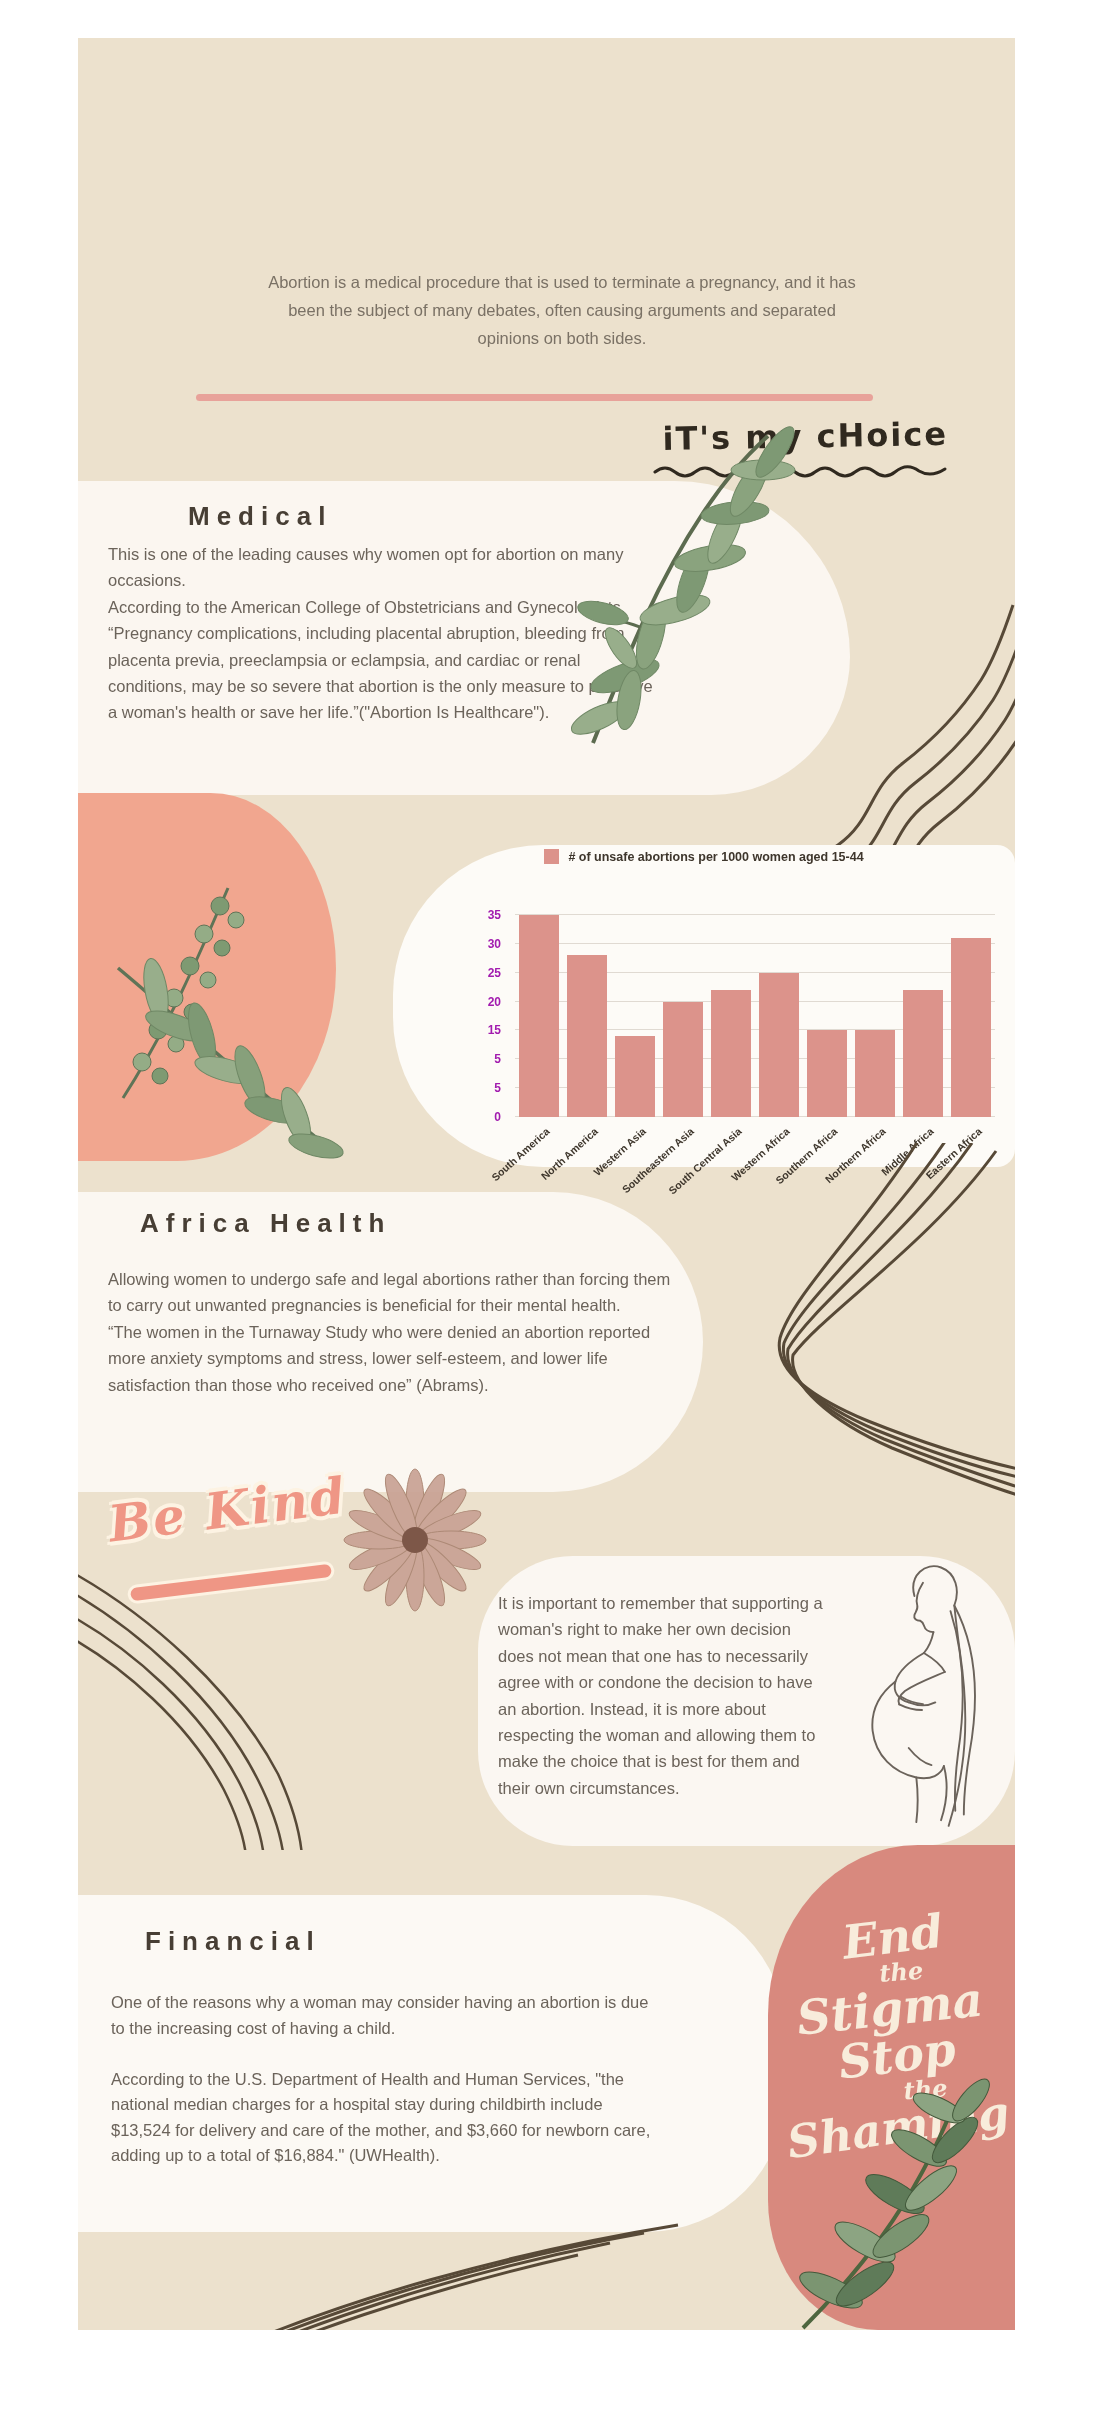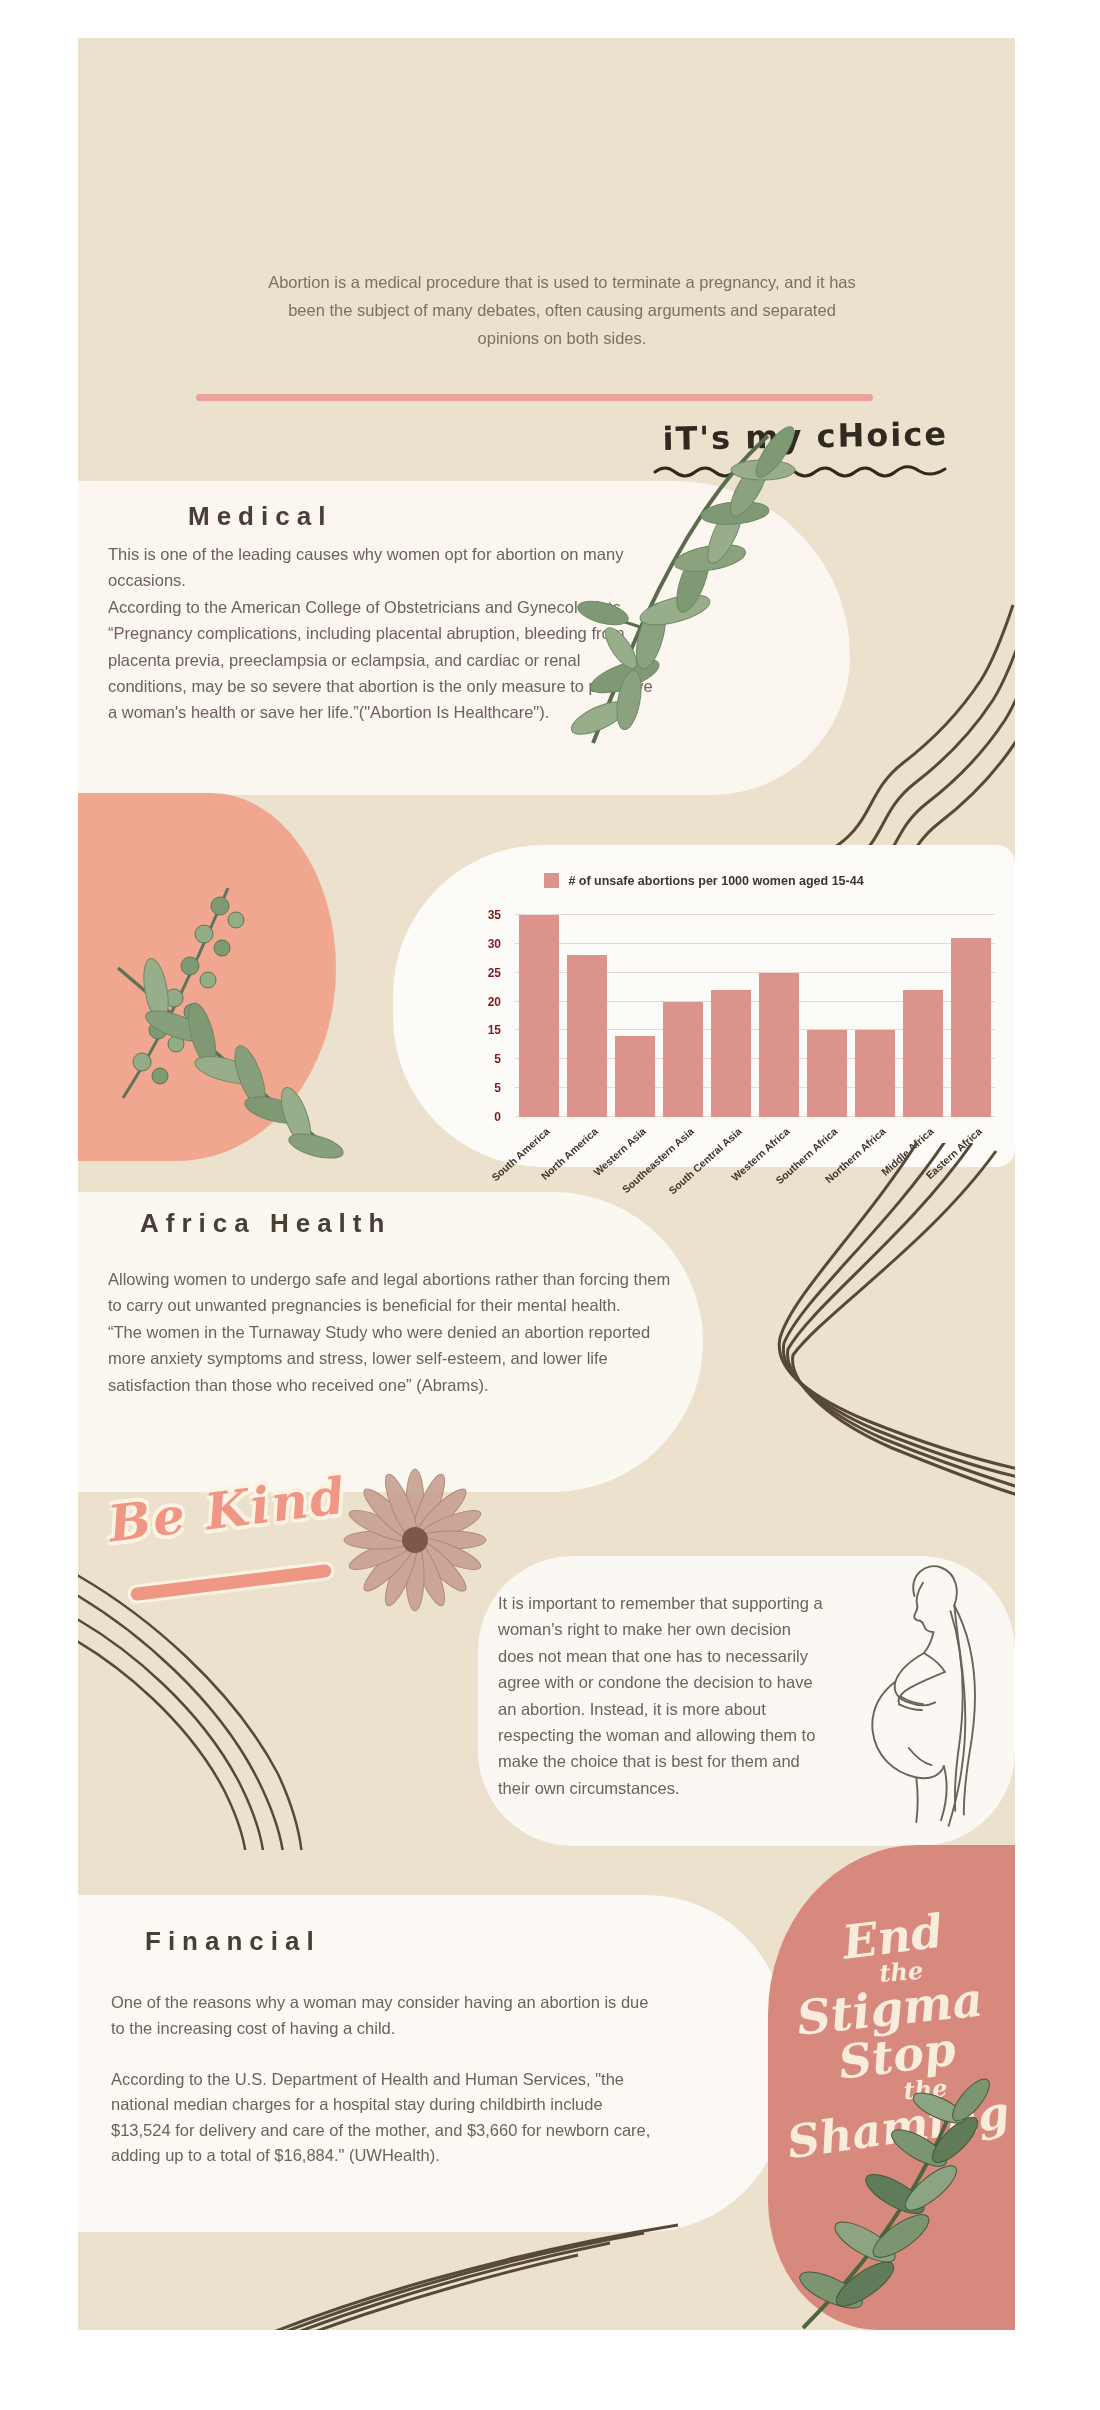--- a/index.html
+++ b/index.html
@@ -57,30 +57,30 @@
   #right-pink-blob{
     left:690px;top:1807px;width:247px;height:485px;background:#D8897E;
     border-radius:150px 0 0 110px / 170px 0 0 130px;
   }
   
   #chart-card{
     left:315px;top:807px;width:622px;height:322px;background:#FDFBF7;
     border-radius:150px 18px 18px 150px;
   }
   #chart-legend{
-    position:absolute;top:28px;left:0;right:0;display:flex;gap:9px;
+    position:absolute;top:4px;left:0;right:0;display:flex;gap:9px;
     justify-content:center;align-items:center;
   }
   #legend-swatch{width:15px;height:15px;background:#DC938B;}
   #legend-label{font-weight:700;font-size:12.5px;color:#3E362C;}
   #plot{position:absolute;left:122px;top:70px;width:480px;height:202px;}
   .gridline{position:absolute;left:0;right:0;height:1px;background:#E0DAD2;z-index:1;}
   .ylab{
     position:absolute;right:calc(100% + 14px);transform:translateY(50%);
-    font-weight:700;font-size:12px;color:#7f1d1d;z-index:1;
+    font-weight:700;font-size:12px;color:#a21caf;z-index:1;
   }
   #bars{position:absolute;inset:0;display:flex;align-items:flex-end;z-index:2;}
   .bar-slot{flex:1;height:100%;display:flex;justify-content:center;align-items:flex-end;}
   .bar{width:84%;}
   #xlabs{position:absolute;left:122px;top:272px;width:480px;height:70px;display:flex;}
   .xslot{flex:1;position:relative;}
   .xslot span{
     position:absolute;right:40%;top:8px;transform:rotate(-42deg);
     transform-origin:100% 0;font-weight:700;font-size:10.5px;color:#3E362C;white-space:nowrap;
   }

